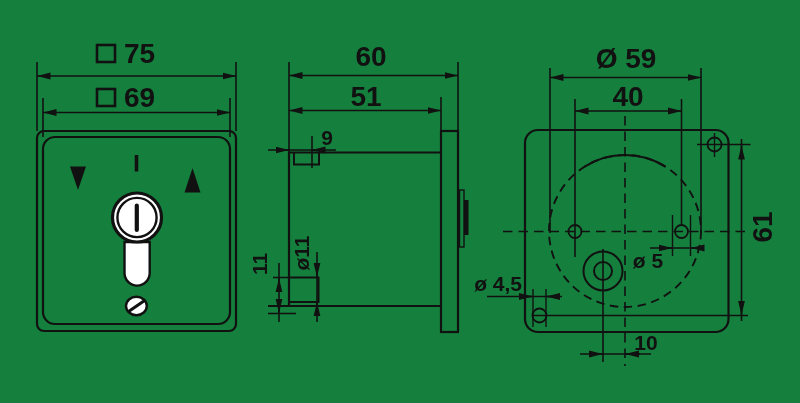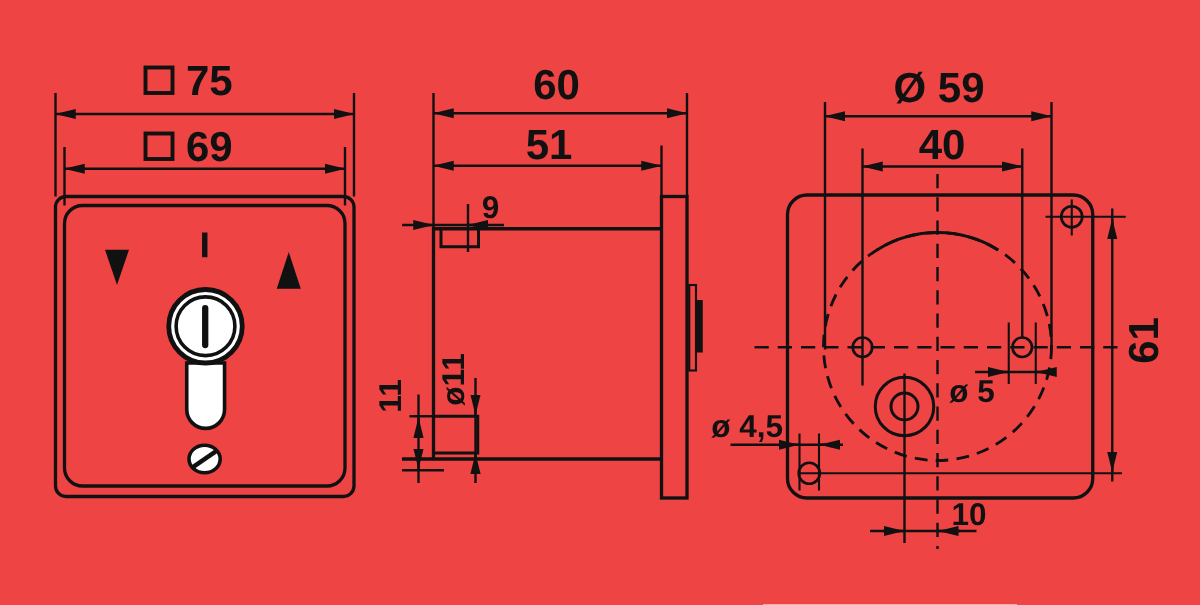--- a/index.html
+++ b/index.html
@@ -1,16 +1,16 @@
 <!DOCTYPE html>
 <html><head>
 <meta charset="utf-8">
 <style>
   html,body{margin:0;padding:0;background:#ffffff;}
-  .stage{position:relative;width:800px;height:403px;background:#ef4444;overflow:hidden;
+  .stage{position:relative;width:800px;height:403px;background:#15803d;overflow:hidden;
          font-family:"Liberation Sans","DejaVu Sans",sans-serif;}
   svg{position:absolute;left:0;top:0;}
   svg text{font-family:"Liberation Sans","DejaVu Sans",sans-serif;font-weight:700;fill:#111;}
   .lbl-lg{font-size:28px;}
   .lbl-sm{font-size:21px;}
   .obj{stroke:#111;stroke-width:2.2;fill:none;}
   .obj-thick{stroke:#111;stroke-width:3.2;fill:#fff;}
   .dim{stroke:#111;stroke-width:1.6;fill:none;}
   .thin{stroke:#111;stroke-width:1.4;fill:none;}
   .cl{stroke:#111;stroke-width:1.6;fill:none;stroke-dasharray:9.5 6;}

